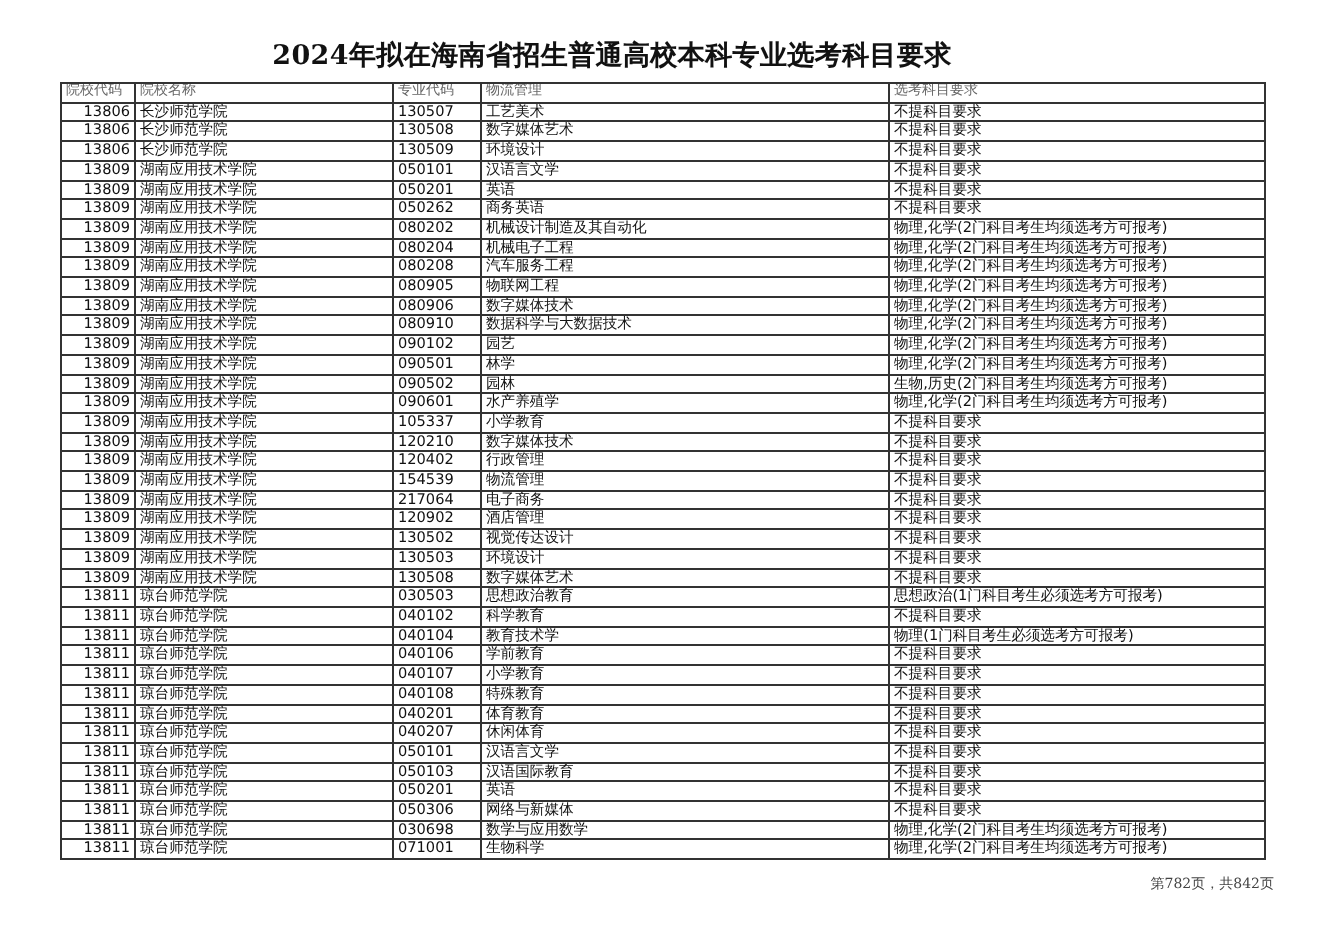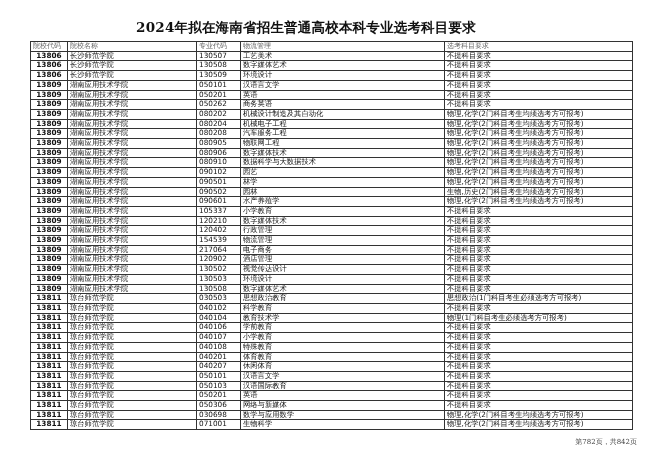--- a/index.html
+++ b/index.html
@@ -7,21 +7,21 @@
          font-family: "DejaVu Sans", "Liberation Sans", sans-serif; color: #111; }
   .title { position: absolute; left: 0; width: 612px; top: 19px; text-align: center;
            font-family: "DejaVu Serif", "Liberation Serif", serif; font-weight: bold;
            font-size: 13.5px; letter-spacing: 0.2px; }
   table.grid { position: absolute; left: 30px; top: 41px; width: 602px;
                border-collapse: collapse; table-layout: fixed; border: 1.2px solid #222; }
   table.grid th, table.grid td { border: 0.8px solid #333; padding: 0 2px; height: 8.7px;
                line-height: 8.7px; font-size: 7.3px; white-space: nowrap; overflow: hidden; }
   table.grid th { font-weight: normal; color: #666; text-align: left;
                font-family: Liberation Mono, monospace; font-size: 7px; }
-  td.code { text-align: center; font-weight: bold; }
+  td.code { text-align: right; }
   td.left { text-align: left; }
   .footer-note { position: absolute; left: 41px; top: 456px; font-size: 10px; color: #444;
                  font-family: "DejaVu Serif", "Liberation Serif", serif; margin-top: 40px; }
   .footer-page { position: absolute; right: 23px; top: 437px; font-size: 7px; color: #444;
                  font-family: "DejaVu Serif", "Liberation Serif", serif; }
 </style>
 </head>
 <body>
 
 <div class="title">2024年拟在海南省招生普通高校本科专业选考科目要求</div>

